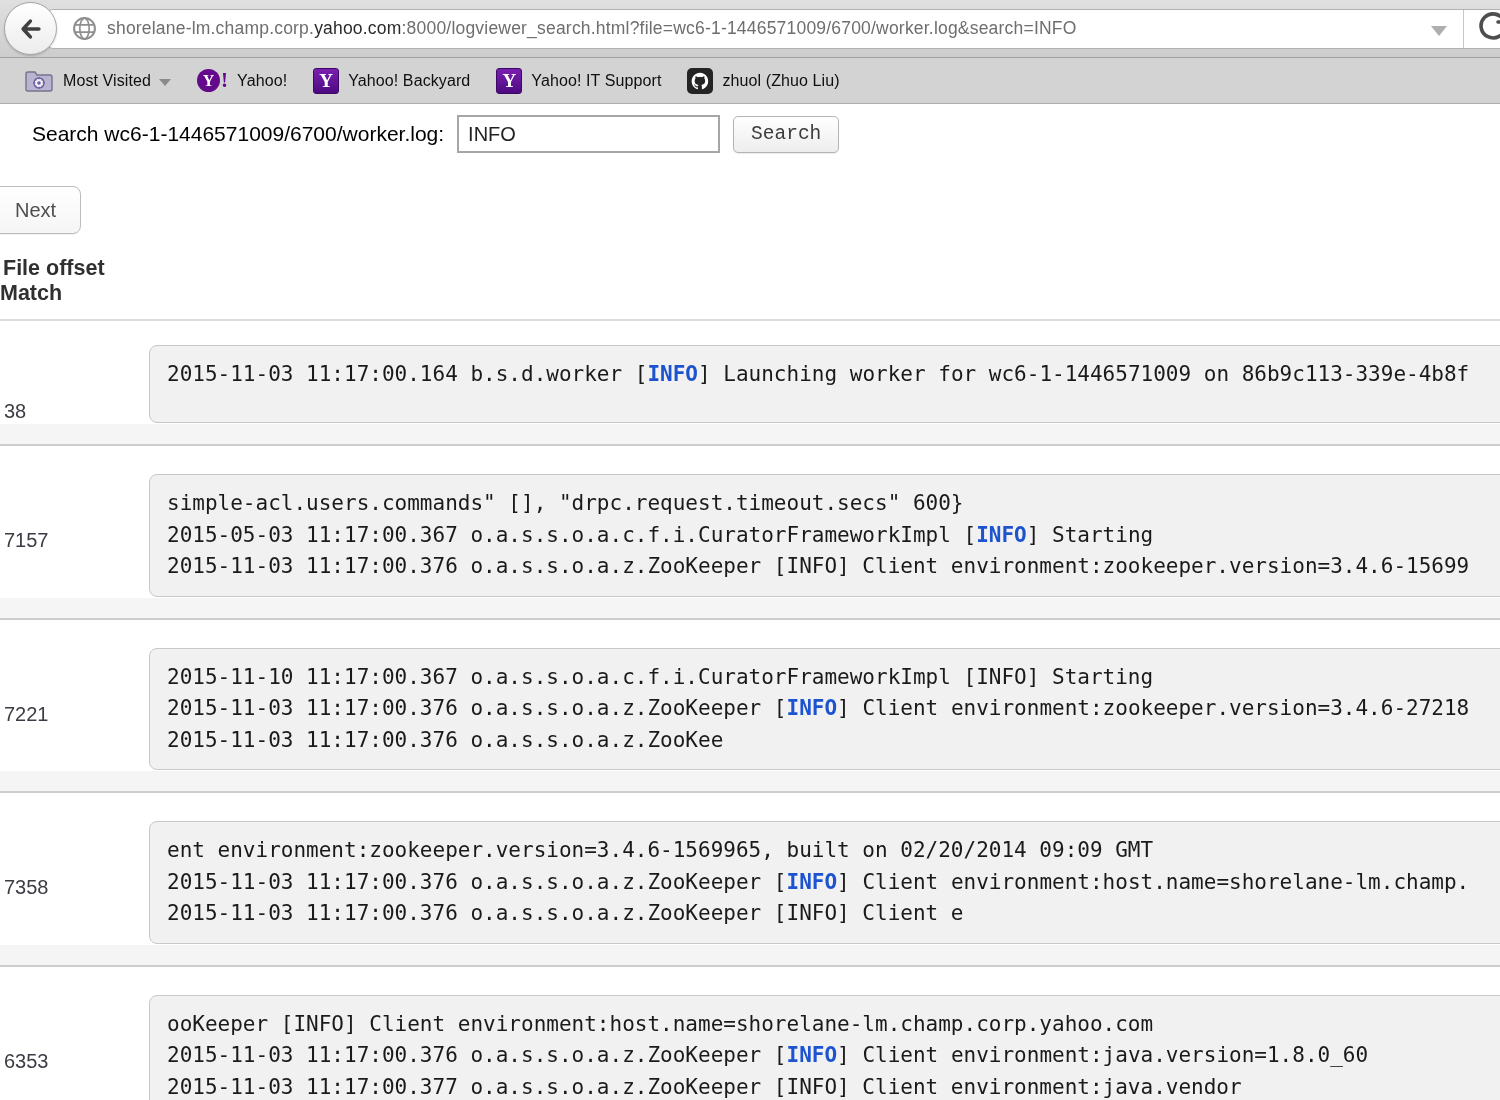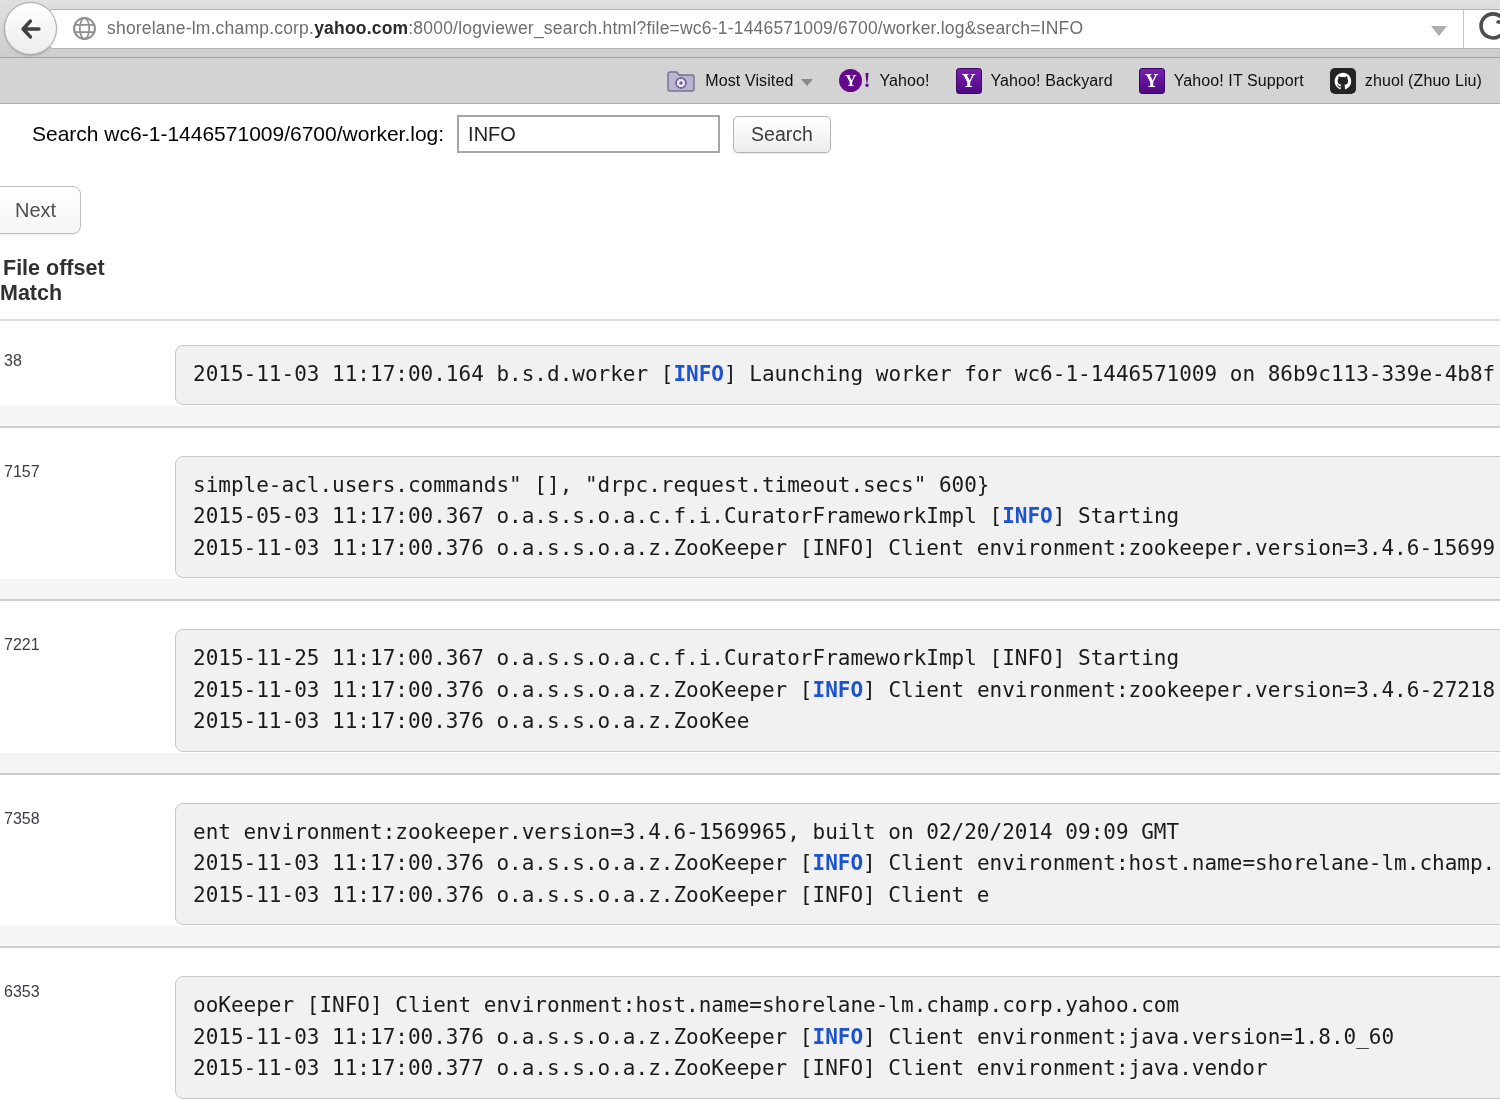--- a/index.html
+++ b/index.html
@@ -20,33 +20,33 @@
     flex:0 0 auto; z-index:2;
   }
   .url-bar {
     flex:1; height:40px; background:#fff;
     border:1px solid #b2b2b2; border-radius:6px 0 0 6px; border-right:none;
     margin-left:-10px; margin-right:-2px;
     display:flex; align-items:center; padding-left:24px;
     white-space:nowrap; overflow:hidden;
   }
   .url-text { font-size:17.5px; color:#6e6e6e; margin-left:10px; letter-spacing:.2px; }
-  .url-text b { color:#2b2b2b; font-weight:700; }
+  .url-text b { color:#2b2b2b; font-weight:400; }
   .url-spacer { flex:1; }
   .url-caret {
     width:0; height:0; border-left:8px solid transparent; border-right:8px solid transparent;
     border-top:10px solid #aeaeae; margin:4px 16px 0 10px; flex:0 0 auto;
   }
   .url-divider { width:1px; height:40px; background:#c6c6c6; flex:0 0 auto; }
   .reload-wrap { width:26px; flex:0 0 auto; margin-left:12px; overflow:hidden; }
 
   
   .bookmarks-bar {
     height:46px; background:#d3d3d3; border-bottom:1px solid #adadad;
-    display:flex; align-items:center; padding-left:16px;justify-content:flex-end;
+    display:flex; align-items:center; padding-left:16px;
   }
   .bookmark { display:flex; align-items:center; margin-right:10px; padding:4px 8px; }
   .bookmark-label { font-size:16px; font-weight:500; color:#0f0f0f; margin-left:9px; letter-spacing:.1px; }
   .bm-caret {
     width:0; height:0; border-left:6px solid transparent; border-right:6px solid transparent;
     border-top:7px solid #8a8a8a; margin-left:8px; margin-top:3px;
   }
   .ysq {
     width:26px; height:26px; border-radius:3px;
     background:linear-gradient(#7a1fb0,#4d0a80); border:1px solid #3c0765;
@@ -71,37 +71,37 @@
   .search-label { font-size:21px; color:#000; margin-left:-4px; white-space:nowrap; }
   .search-input {
     width:263px; height:38px; margin-left:13px; border:2px solid #a6a6a6;
     font-family:"Liberation Sans", sans-serif; font-size:20px; color:#222;
     padding-left:9px; background:#fff; outline:none;
   }
   .search-btn {
     height:37px; padding:0 17px; margin-left:13px;
     border:1px solid #b4b4b4; border-radius:5px;
     background:linear-gradient(#ffffff,#ededed);
-    font-family:Liberation Sans, sans-serif; font-size:19.5px; color:#3c3c3c;
+    font-family:Liberation Mono, monospace; font-size:19.5px; color:#3c3c3c;
     box-shadow:0 1px 1px rgba(0,0,0,.08);
   }
   .next-btn {
     display:block; margin:30px 0 0 -10px; width:91px; height:48px;
     border:1px solid #bdbdbd; border-radius:8px;
     background:linear-gradient(#ffffff,#f5f5f5);
     font-family:"Liberation Sans", sans-serif; font-size:20px; color:#4e4e4e;
     box-shadow:0 1px 1px rgba(0,0,0,.06);
   }
   .table-head { display:flex; margin-top:22px; padding-bottom:13px; border-bottom:2px solid #dcdcdc;flex-direction:column; }
   .th { font-weight:bold; font-size:21.5px; color:#303030; }
   .th-offset { width:152px; padding-left:3px; }
 
   .match-row .row-main { display:flex; padding-top:28px; background:#fff; }
   .match-row:first-of-type .row-main { padding-top:24px; }
-  .offset-cell { width:175px; flex:0 0 auto; font-size:16px; color:#3c3c44; padding:7px 0 0 4px; }
+  .offset-cell { width:149px; flex:0 0 auto; font-size:20px; color:#3c3c44; padding:7px 0 0 4px;margin-top:48px; }
   .match-box {
     width:1460px; flex:0 0 auto;
     background:#f1f1f1; border:1.5px solid #c8c8c8; border-radius:8px;
     padding:13px 0 13px 17px;
     font-family:"DejaVu Sans Mono", monospace; font-size:21px; line-height:31.5px;
     color:#1a1a1a; white-space:pre; overflow:hidden;
   }
   .match-box .hl { color:var(--hl,#1d53cf); font-weight:bold; }
   .row-strip { height:22px; background:#f5f5f5; border-bottom:2px solid #cdcdcd; margin-top:1px; }
   .partial .row-main { padding-top:4px; }
@@ -204,21 +204,21 @@
           <div class="offset-cell">7157</div>
           <div class="match-box"><span>simple-acl.users.commands" [], "drpc.request.timeout.secs" 600}</span>
 <span>2015-05-03 11:17:00.367 o.a.s.s.o.a.c.f.i.CuratorFrameworkImpl [</span><span class="hl">INFO</span><span>] Starting</span>
 <span>2015-11-03 11:17:00.376 o.a.s.s.o.a.z.ZooKeeper [INFO] Client environment:zookeeper.version=3.4.6-15699</span></div>
         </div>
         <div class="row-strip"></div>
       </div>
       <div class="match-row">
         <div class="row-main">
           <div class="offset-cell">7221</div>
-          <div class="match-box"><span>2015-11-25 11:17:00.367 o.a.s.s.o.a.c.f.i.CuratorFrameworkImpl [INFO] Starting</span>
+          <div class="match-box"><span>2015-11-10 11:17:00.367 o.a.s.s.o.a.c.f.i.CuratorFrameworkImpl [INFO] Starting</span>
 <span>2015-11-03 11:17:00.376 o.a.s.s.o.a.z.ZooKeeper [</span><span class="hl">INFO</span><span>] Client environment:zookeeper.version=3.4.6-27218</span>
 <span>2015-11-03 11:17:00.376 o.a.s.s.o.a.z.ZooKee</span></div>
         </div>
         <div class="row-strip"></div>
       </div>
       <div class="match-row">
         <div class="row-main">
           <div class="offset-cell">7358</div>
           <div class="match-box"><span>ent environment:zookeeper.version=3.4.6-1569965, built on 02/20/2014 09:09 GMT</span>
 <span>2015-11-03 11:17:00.376 o.a.s.s.o.a.z.ZooKeeper [</span><span class="hl">INFO</span><span>] Client environment:host.name=shorelane-lm.champ.</span>

